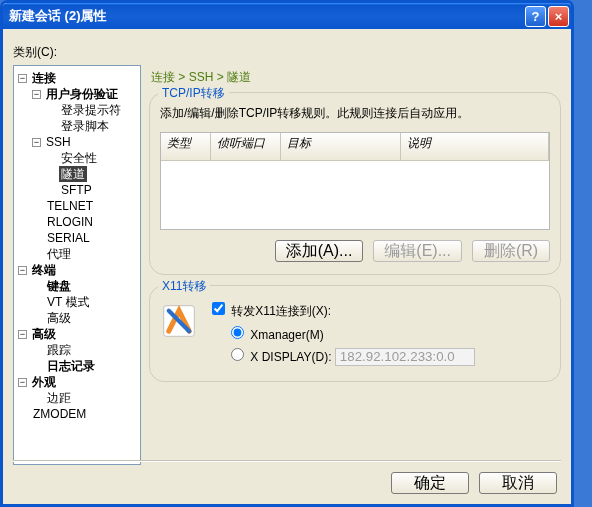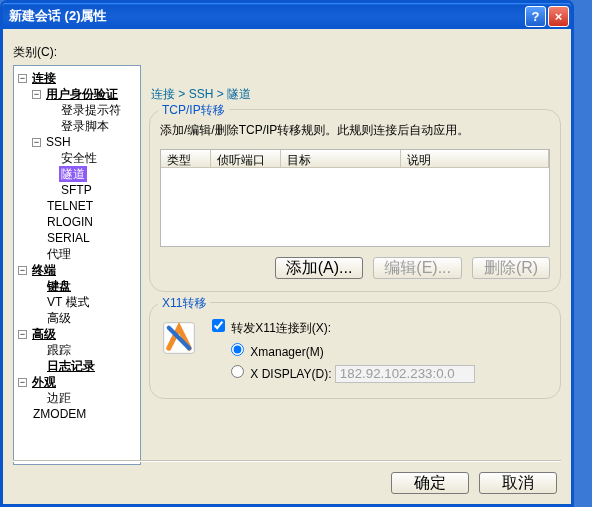--- a/index.html
+++ b/index.html
@@ -67,24 +67,24 @@
     border: 1px solid #919191;
     text-align: center;
     line-height: 7px;
     font-size: 9px;
     margin-right: 3px;
     background: #fff;
     vertical-align: middle;
   }
   .nolbl::before { content:""; display:inline-block; width:13px; }
   .tnode { display: inline-block; padding: 0 2px; }
-  .tnode.bold { font-weight: bold; text-decoration: underline; }
-  .tnode.sel { background: #8b5cf6; color: #fff; }
+  .tnode.bold { font-weight: bold; }
+  .tnode.sel { background: #404040; color: #fff; }
   .right { flex: 1; }
-  .breadcrumb { color: #0369a1; padding: 4px 2px 6px 2px; margin-top: 17px; }
+  .breadcrumb { color: #4d7c0f; padding: 4px 2px 6px 2px; }
   .fieldset {
     border: 1px solid #d0cdbf;
     border-radius: 15px;
     margin-bottom: 10px;
     padding: 10px 10px 12px 10px;
     position: relative;
   }
   .legend {
     position: absolute; top: -8px; left: 8px;
     background: #ece9d8;
@@ -94,21 +94,22 @@
   .desc { margin: 2px 0 10px 0; }
   .table-box {
     border: 1px solid #b8b8b8;
     background: #fff;
     height: 98px;
   }
   .thead {
     display: flex;
     background: linear-gradient(#fefefe,#ece9d8);
     border-bottom: 1px solid #cac7b8;
-    height: 18px;
+    height: 28px;
+    font-style: italic;
   }
   .thead .th {
     border-right: 1px solid #cac7b8;
     padding: 2px 6px;
     font-size: 12px;
   }
   .th1{width:50px} .th2{width:70px} .th3{width:120px} .th4{flex:1}
   .btn-row { display: flex; justify-content: flex-end; gap: 10px; margin-top: 10px; }
   .btn {
     min-width: 78px;

